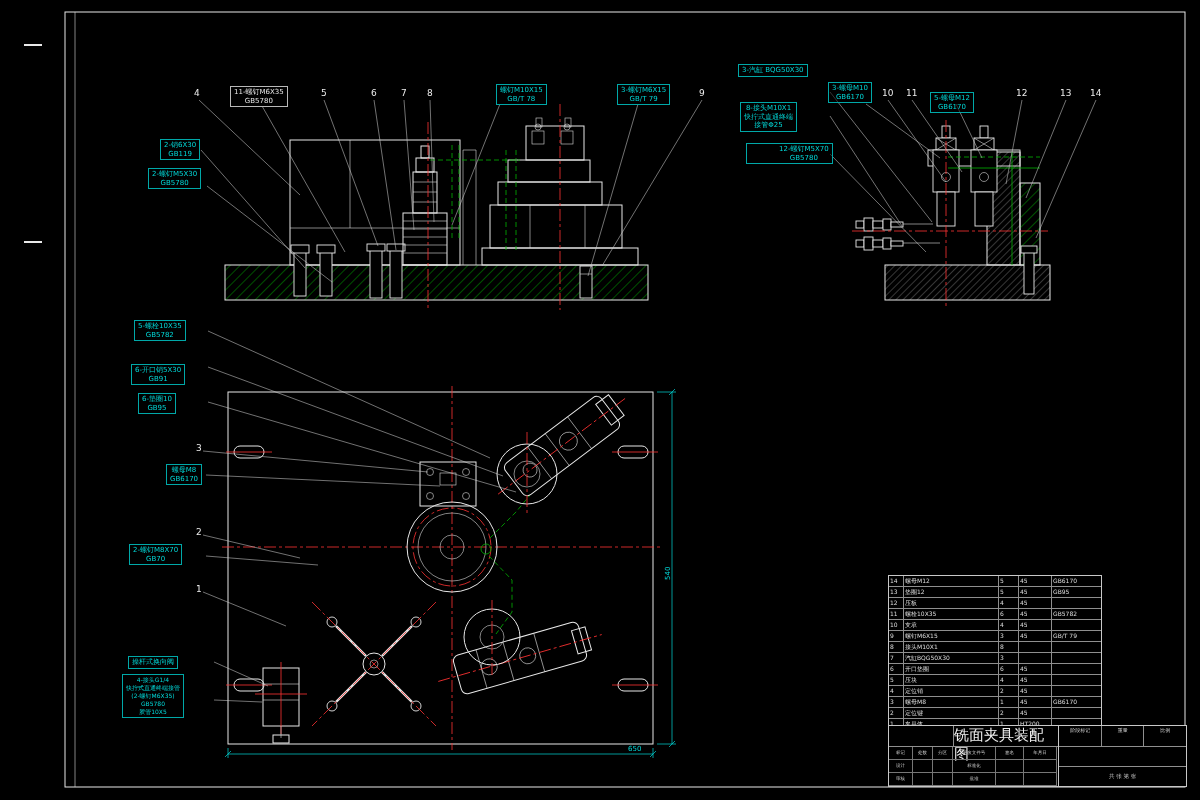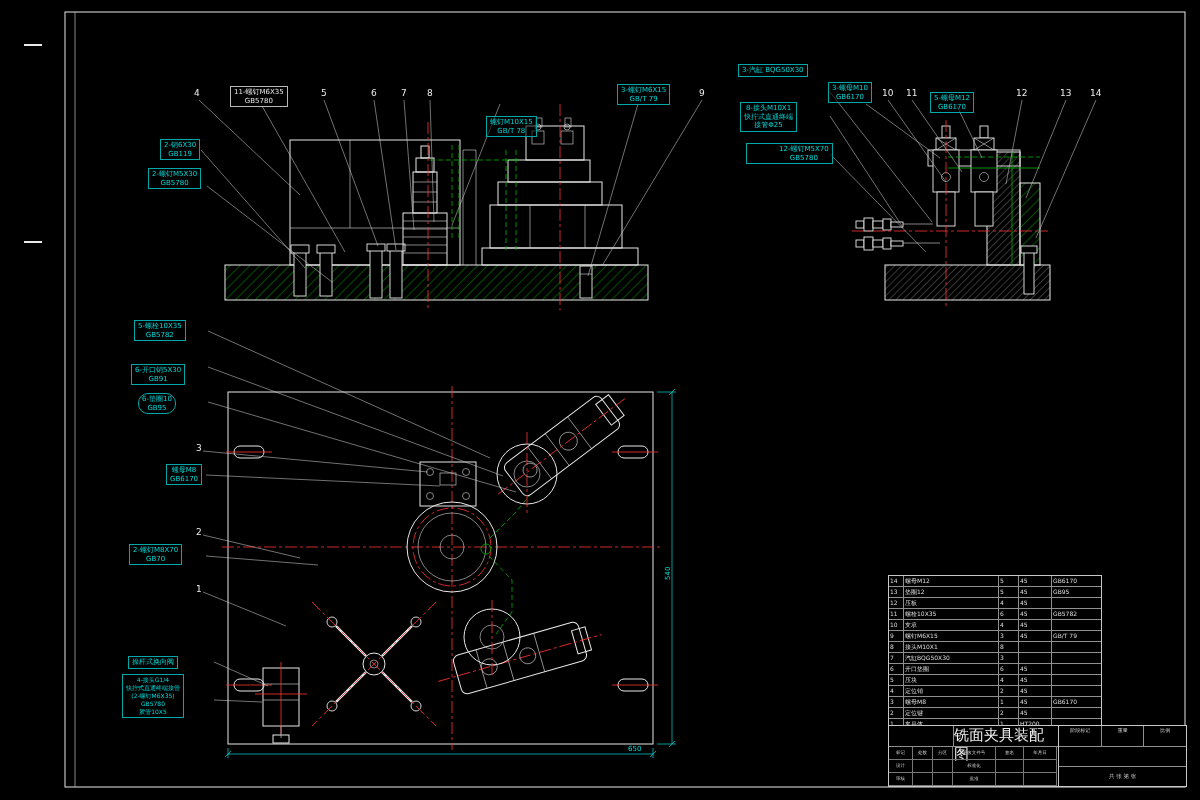--- a/index.html
+++ b/index.html
@@ -322,21 +322,21 @@
 <span class="num" style="left:1060px;top:88px;">13</span>
 <span class="num" style="left:1090px;top:88px;">14</span>
 <span class="num" style="left:196px;top:443px;">3</span>
 <span class="num" style="left:196px;top:527px;">2</span>
 <span class="num" style="left:196px;top:584px;">1</span>
 
 <div class="lbl box wb" style="left:230px;top:86px;">
   <span>11-螺钉M6X35</span>
       <span>GB5780</span>
 </div>
-<div class="lbl box" style="left:486px;top:84px;margin-top:32px;">
+<div class="lbl box" style="left:496px;top:84px;">
   <span>螺钉M10X15</span>
       <span>GB/T 78</span>
 </div>
 <div class="lbl box" style="left:617px;top:84px;">
   <span>3-螺钉M6X15</span>
       <span>GB/T 79</span>
 </div>
 <div class="lbl box" style="left:160px;top:139px;">
   <span>2-销6X30</span>
       <span>GB119</span>
@@ -366,21 +366,21 @@
       <span>GB6170</span>
 </div>
 <div class="lbl box" style="left:134px;top:320px;">
   <span>5-螺栓10X35</span>
       <span>GB5782</span>
 </div>
 <div class="lbl box" style="left:131px;top:364px;">
   <span>6-开口销5X30</span>
       <span>GB91</span>
 </div>
-<div class="lbl box" style="left:138px;top:393px;border-radius:10px;">
+<div class="lbl box" style="left:138px;top:393px;">
   <span>6-垫圈10</span>
       <span>GB95</span>
 </div>
 <div class="lbl box" style="left:166px;top:464px;">
   <span>螺母M8</span>
       <span>GB6170</span>
 </div>
 <div class="lbl box" style="left:129px;top:544px;">
   <span>2-螺钉M8X70</span>
       <span>GB70</span>

